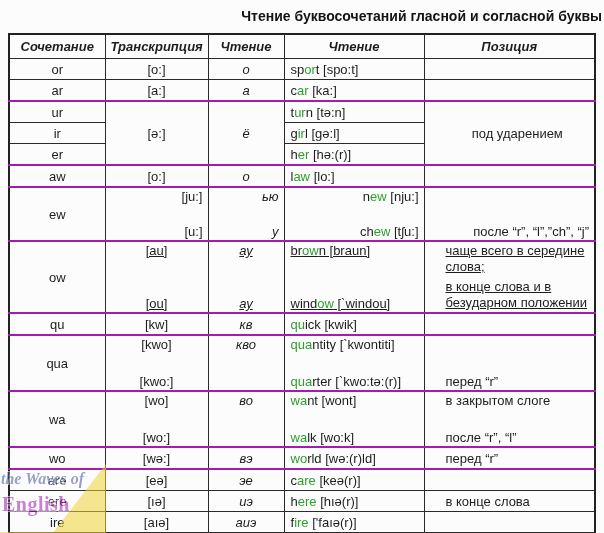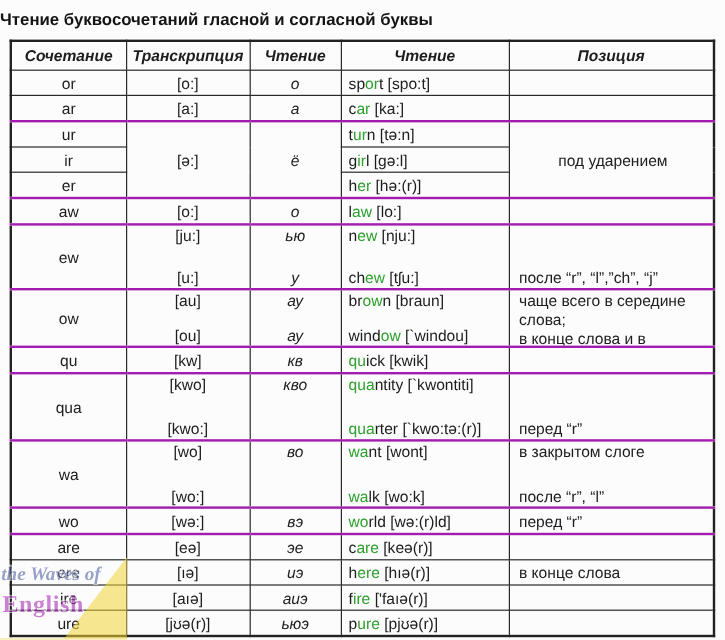--- a/index.html
+++ b/index.html
@@ -1,35 +1,35 @@
 <!DOCTYPE html>
 <html><head>
 <meta charset="utf-8">
 <style>
   html,body{margin:0;padding:0;}
   body{
     width:604px;height:533px;overflow:hidden;position:relative;
     background:#fcfcfc;color:#1d1d1d;
     font-family:"Liberation Sans",sans-serif;
   }
-  .title{font-weight:bold;font-size:14px;text-align:left;margin:8px 2px 0 0;color:#141414;}
+  .title{font-weight:bold;font-size:14px;text-align:right;margin:8px 2px 0 0;color:#141414;}
   table{border-collapse:collapse;table-layout:fixed;width:586px;margin:9px auto 0 auto;border:2px solid #222;}
   th,td{border:1px solid #2a2a2a;font-size:13px;padding:1px 5px;overflow:hidden;vertical-align:middle;}
   th{font-weight:bold;font-style:italic;text-align:center;height:21px;}
   td{height:18px;}
   .combo,.trans,.read{text-align:center;}
   .read{font-style:italic;}
   .ex{text-align:left;padding-left:6px;}
-  .pos{text-align:left;padding-left:8px;}
+  .pos{text-align:left;padding-left:21px;}
   .pos.center{text-align:center;}
   .g{color:#2da02d;}
   tr.sec td{border-top:2px solid #a21caf;}
   .stack{display:flex;flex-direction:column;justify-content:space-between;}
-  .h-ew{height:50px;}
-  .h-ow{height:44px;}
+  .h-ew{height:50px;text-align:right;}
+  .h-ow{height:68px;text-decoration:underline;}
   .h-qa{height:52px;justify-content:space-between;}
   .wrap{line-height:1.22;align-items:flex-end;}
   .watermark{position:absolute;left:0;top:462px;width:140px;height:85px;opacity:.55;pointer-events:none;z-index:5;font-family:Liberation Serif, serif;}
   .wm-tri{position:absolute;left:42px;top:2px;width:64px;height:83px;background:#f0d335;clip-path:polygon(100% 0,100% 100%,0 100%);}
   .wm-bar{position:absolute;left:0;top:70px;width:60px;height:15px;background:#f0d335;}
   .wm-t1{position:absolute;left:1px;top:8px;font-size:16px;font-weight:bold;font-style:italic;color:#44569c;white-space:nowrap;
     text-shadow:-1px -1px 0 #fff,1px -1px 0 #fff,-1px 1px 0 #fff,1px 1px 0 #fff;}
   .wm-t2{position:absolute;left:2px;top:31px;font-size:20px;font-weight:bold;color:#a21caf;letter-spacing:.5px;white-space:nowrap;
     text-shadow:-1px -1px 0 #fff,1px -1px 0 #fff,-1px 1px 0 #fff,1px 1px 0 #fff;}
 </style>

